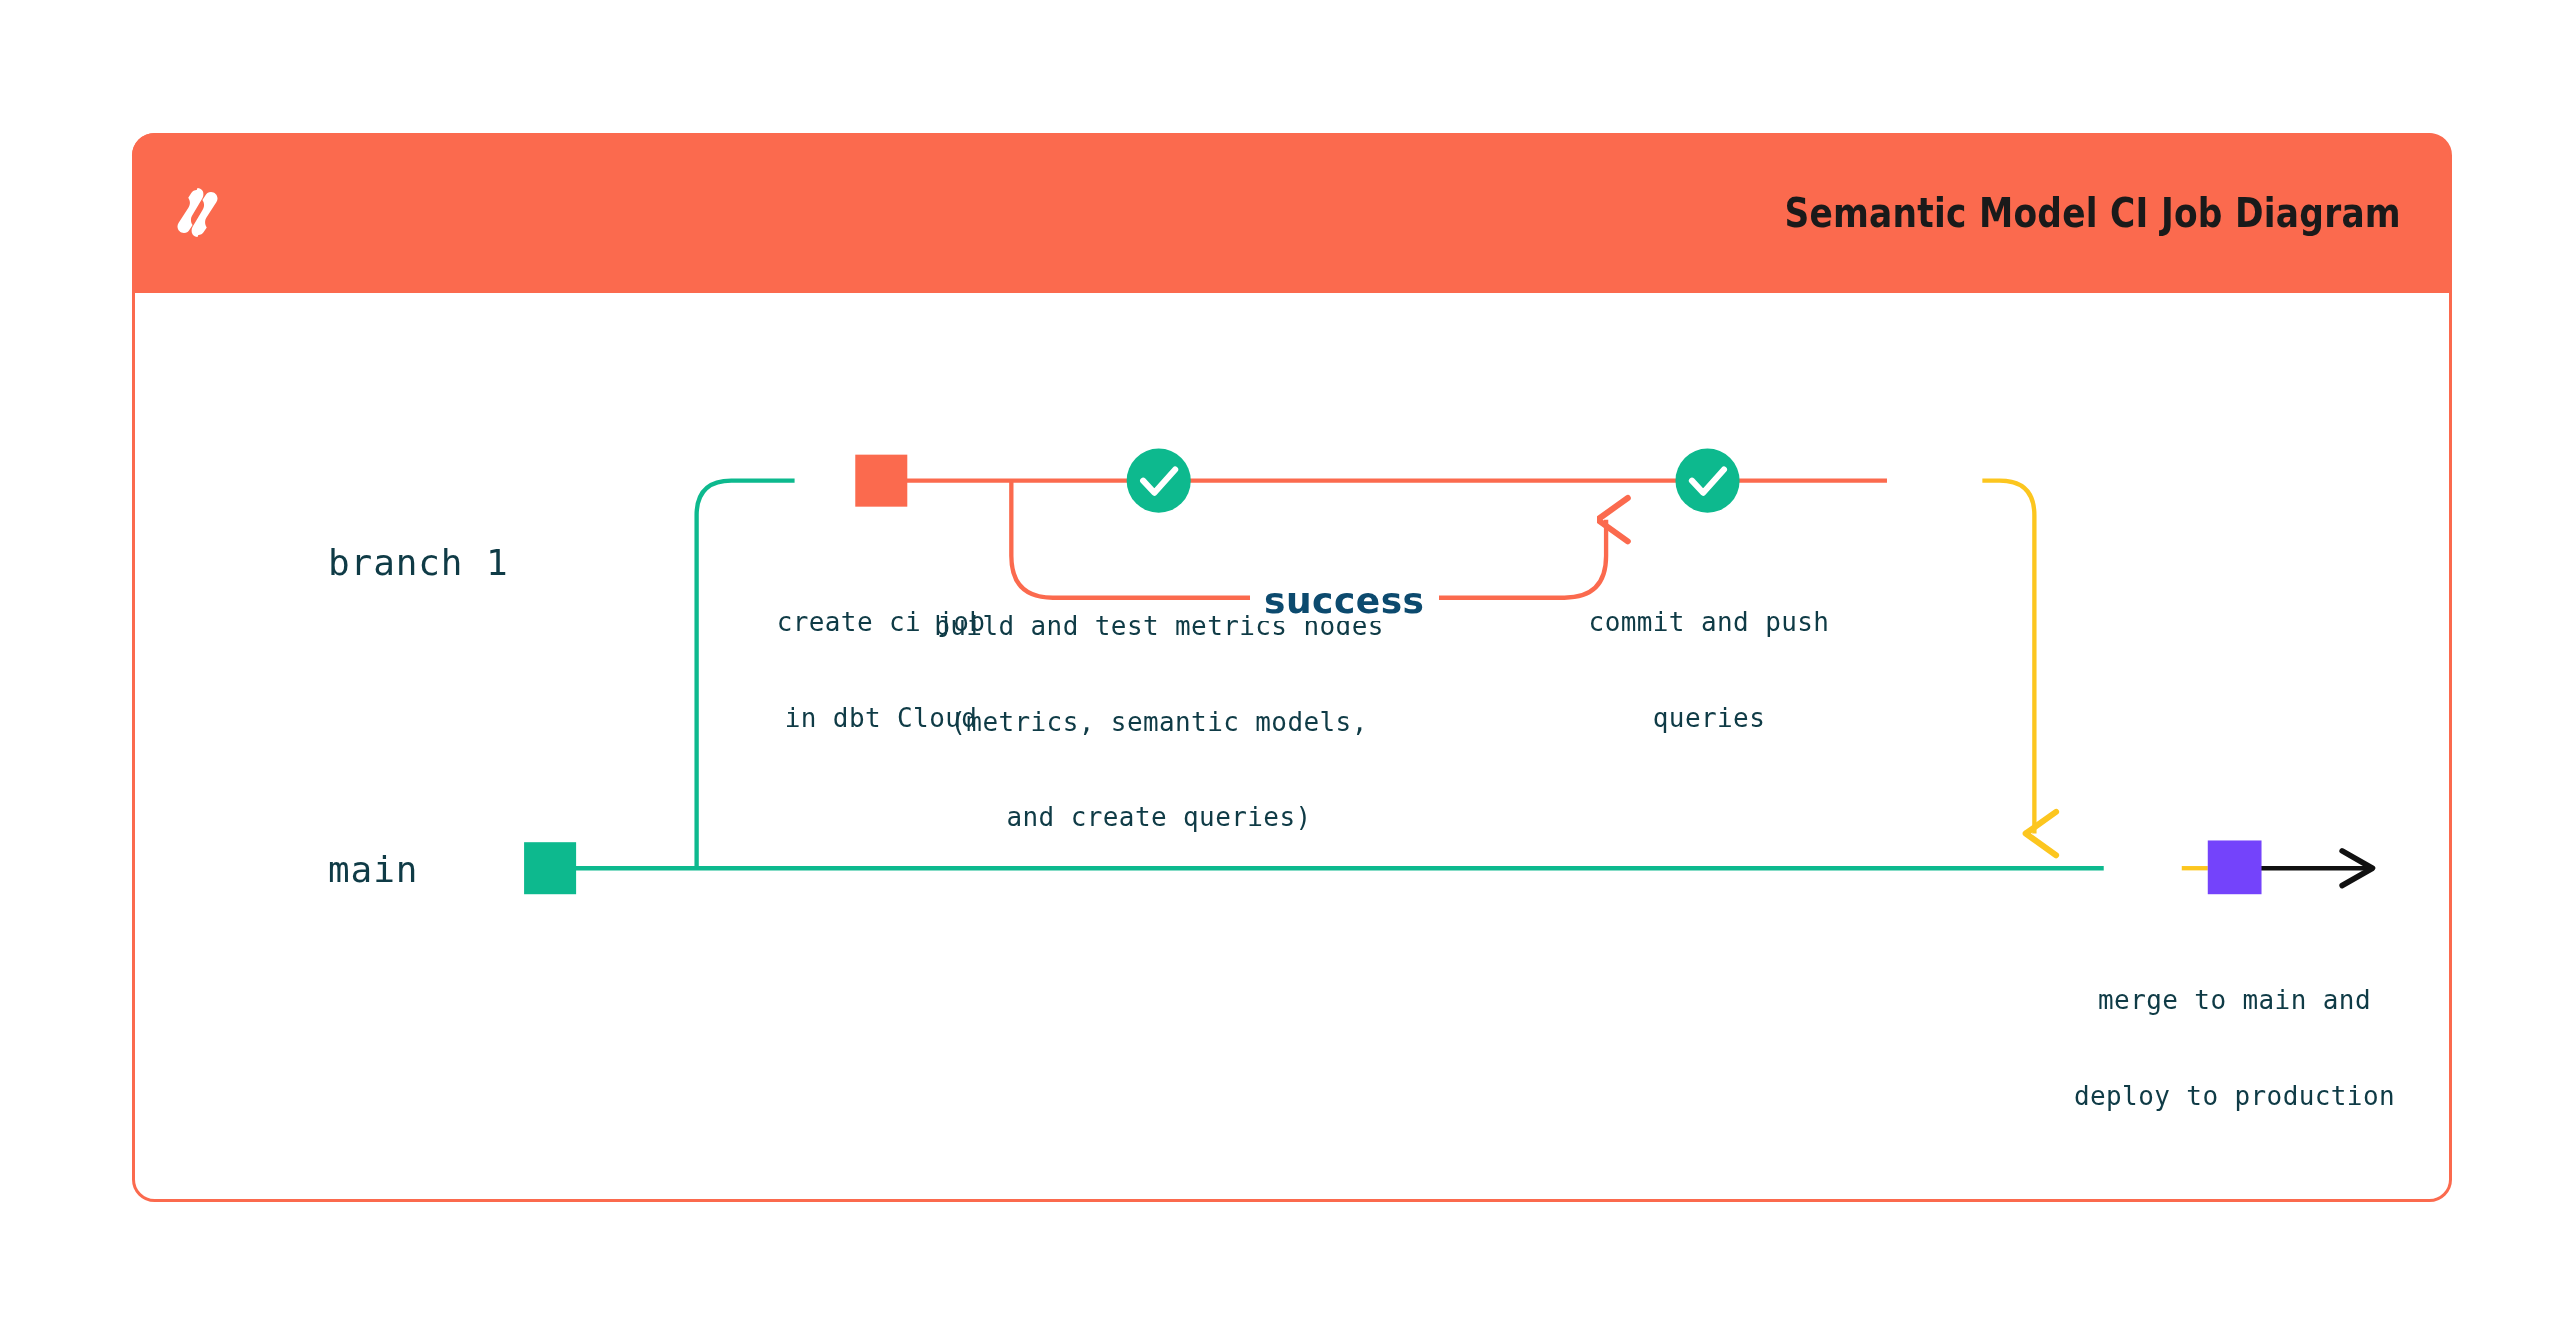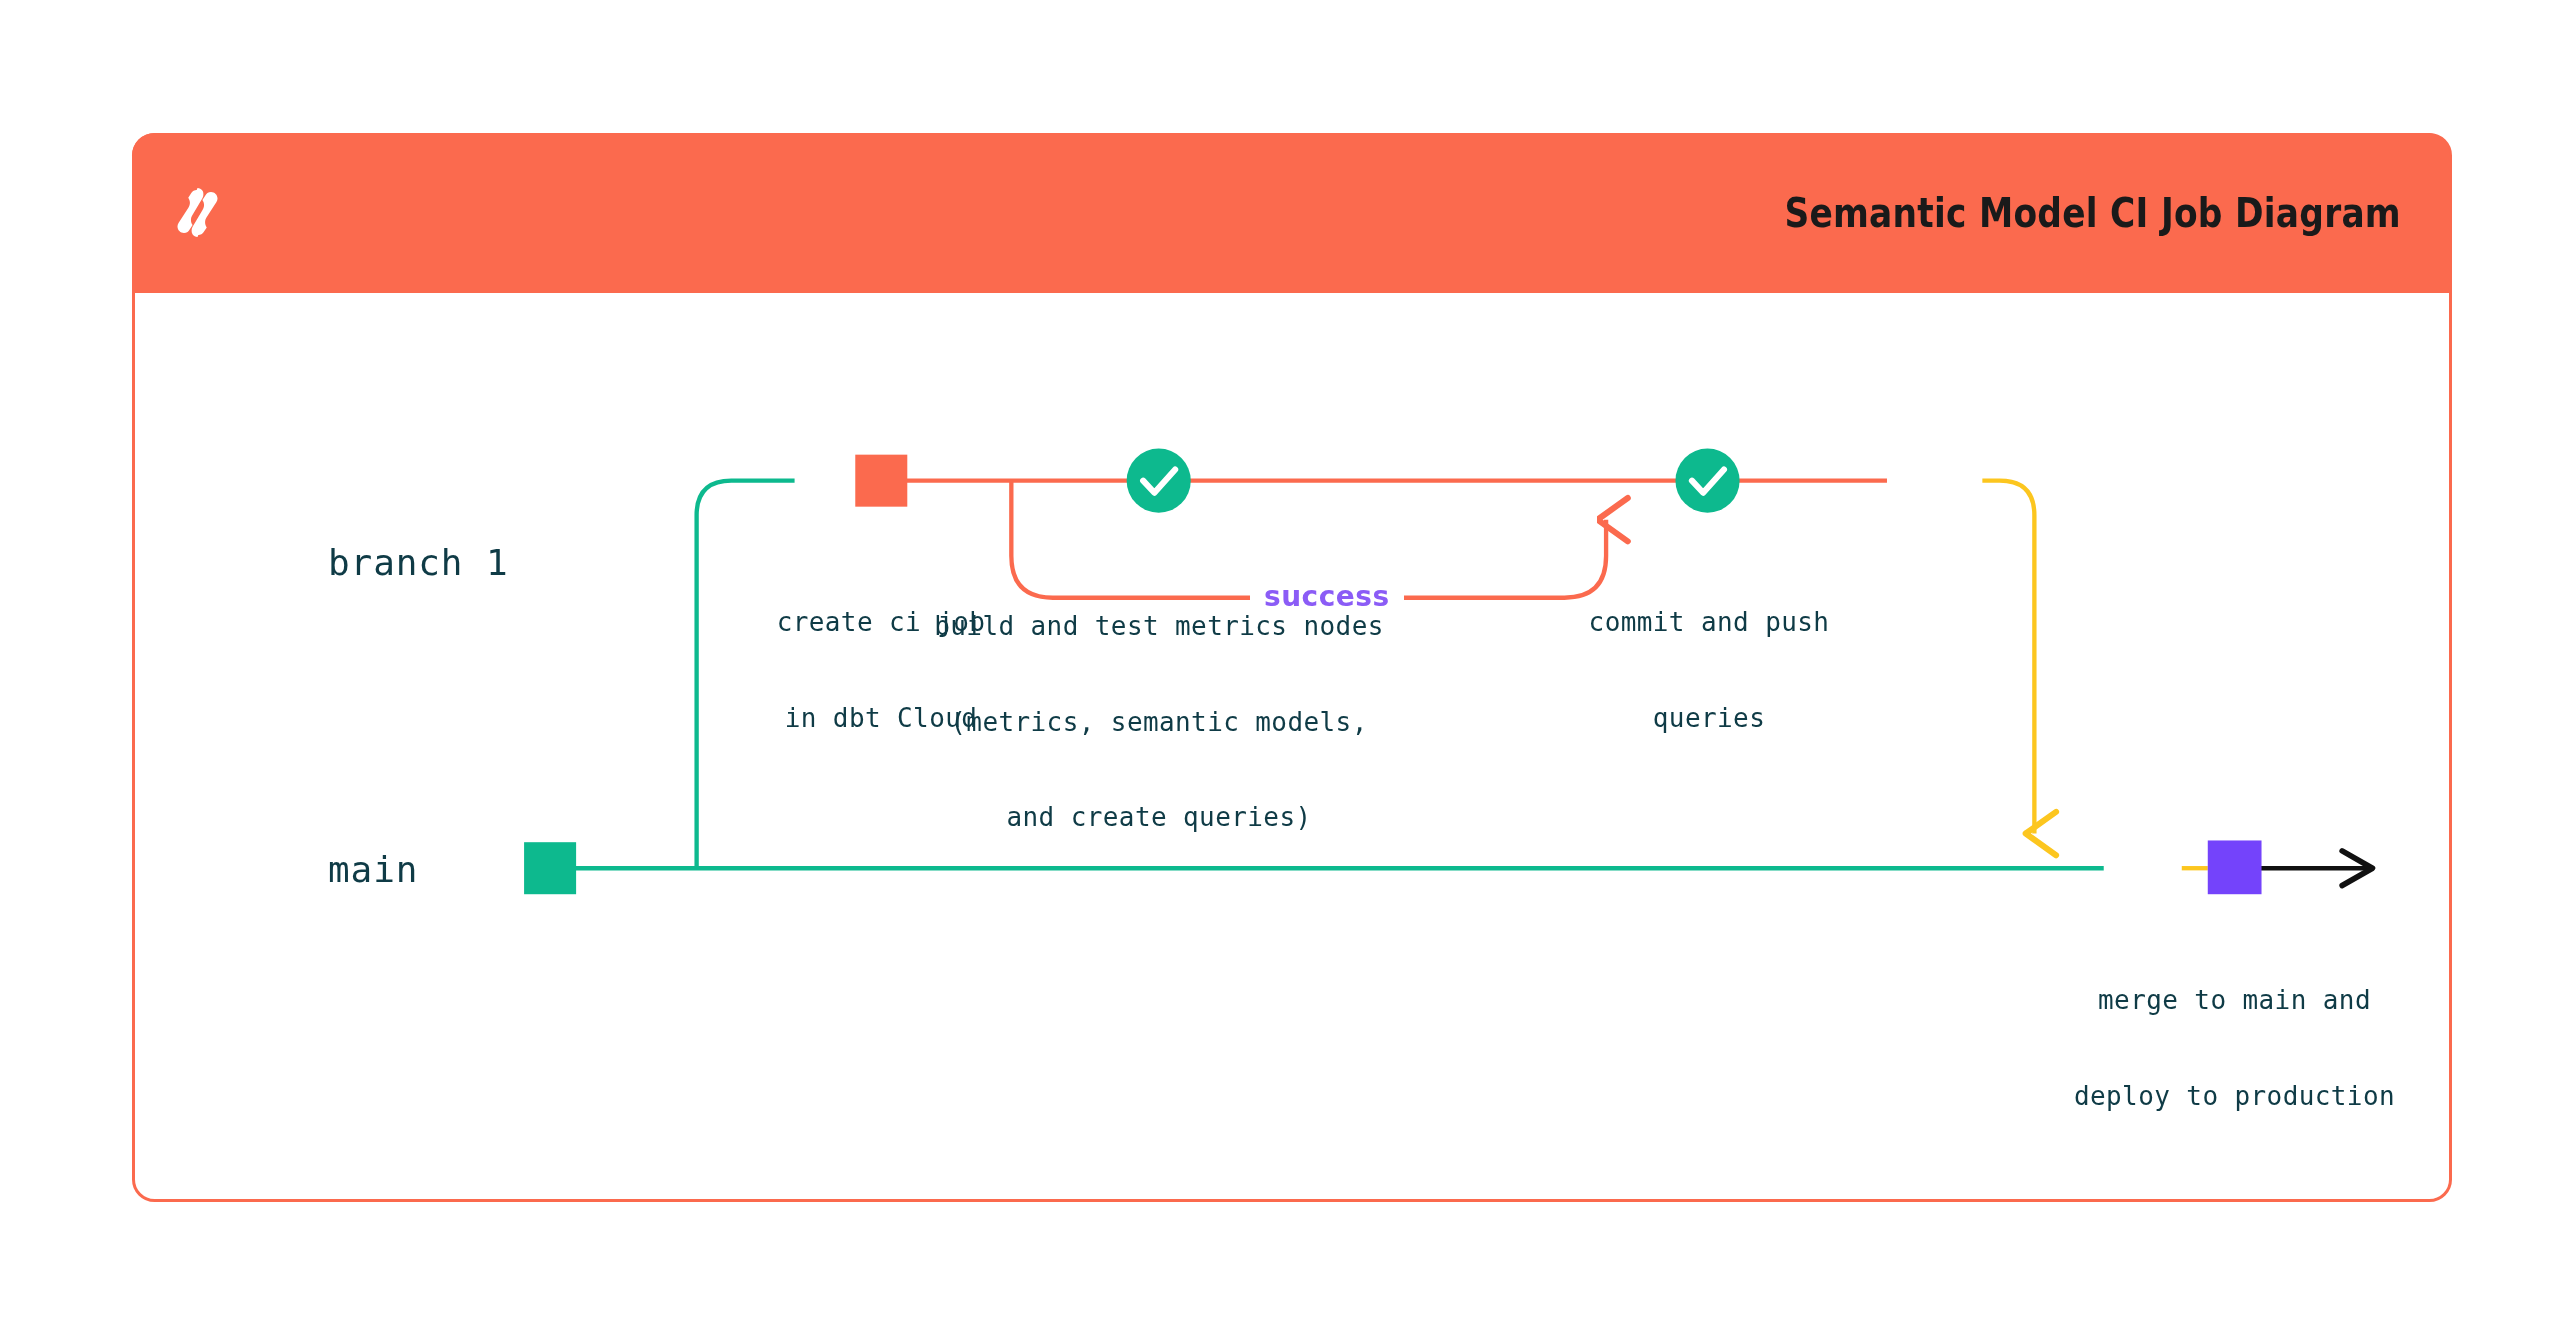--- a/index.html
+++ b/index.html
@@ -90,23 +90,23 @@
     letter-spacing: 0.9px;
   }
   .node-cap {
     font-size: 26px;
     text-align: center;
     letter-spacing: 0.4px;
   }
   .success-lbl {
     position: absolute;
     font-family: "DejaVu Sans", sans-serif;
-    font-size: 28px;
+    font-size: 36px;
     font-weight: 700;
-    color: #8b5cf6;
+    color: #0c4a6e;
     letter-spacing: 0.5px;
     background: #ffffff;
     padding: 0 14px;
     white-space: nowrap;
   }
 </style>
 </head>
 <body>
 
 <div class="page">

